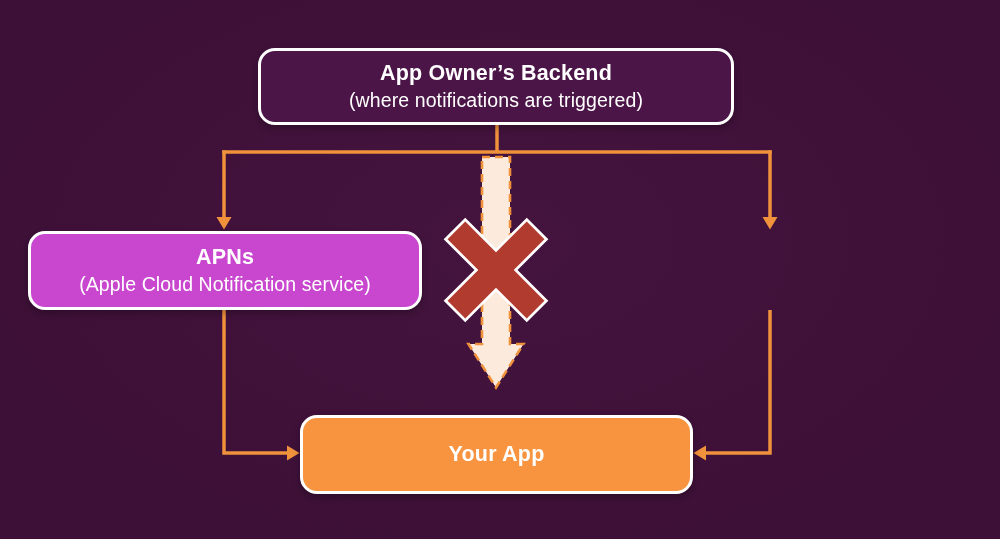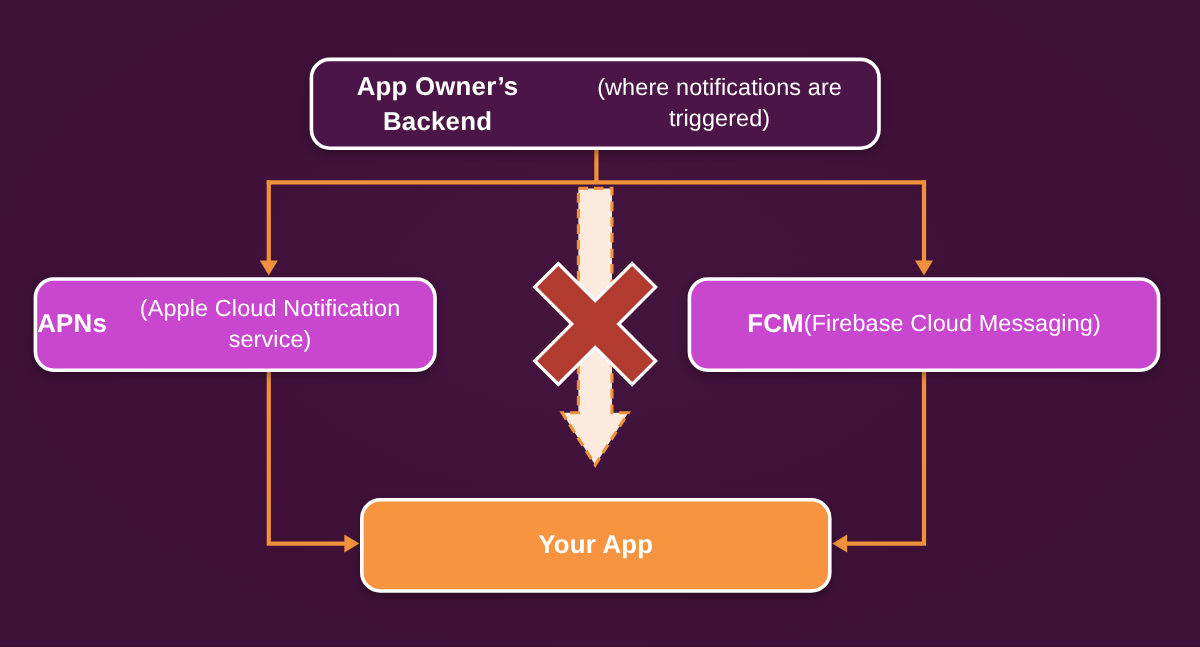--- a/index.html
+++ b/index.html
@@ -36,35 +36,35 @@
   }
   .x-outline { fill: #FFFFFF; stroke: #FFFFFF; stroke-width: 5.5; }
   .x-bar { fill: var(--x-red, #B23B2F); }
   .node {
     position: absolute;
     box-sizing: border-box;
     border: 3px solid #FFFFFF;
     border-radius: 17px;
     color: #FFFFFF;
     display: flex;
-    flex-direction: row;
+    flex-direction: column;
     align-items: center;
     justify-content: center;
     text-align: center;
     line-height: 1.32;
     box-shadow: 0 3px 7px rgba(0,0,0,0.28);
   }
   .node .title { font-weight: 700; font-size: 21.5px; letter-spacing: 0.2px; }
   .node .subtitle { font-weight: 400; font-size: 19.5px; letter-spacing: 0.1px; }
   .node-backend {
     left: 258px; top: 48px; width: 476px; height: 77px;
     background: var(--node-purple, #4C1547);
   }
   .node-apns {
-    left: 28px; top: 231px; width: 336px; height: 79px;
+    left: 28px; top: 231px; width: 394px; height: 79px;
     background: var(--node-magenta, #C847CE);
     text-align: center;
   }
   .node-fcm {
     left: 573px; top: 231px; width: 394px; height: 79px;
     background: var(--node-magenta, #C847CE);
   }
   .node-app {
     left: 300px; top: 415px; width: 393px; height: 79px;
     background: var(--node-orange, #F89440);
@@ -107,22 +107,18 @@
   <div class="node node-backend">
     <div class="title">App Owner’s Backend</div>
     <div class="subtitle">(where notifications are triggered)</div>
   </div>
 
   <div class="node node-apns">
     <div class="title">APNs</div>
     <div class="subtitle">(Apple Cloud Notification service)</div>
   </div>
 
-  <div class="node node-fcm">
-    <div class="title">FCM</div>
-    <div class="subtitle">(Firebase Cloud Messaging)</div>
-  </div>
 
   <div class="node node-app">
     <div class="title">Your App</div>
   </div>
 
 </div>
 
 </body></html>

